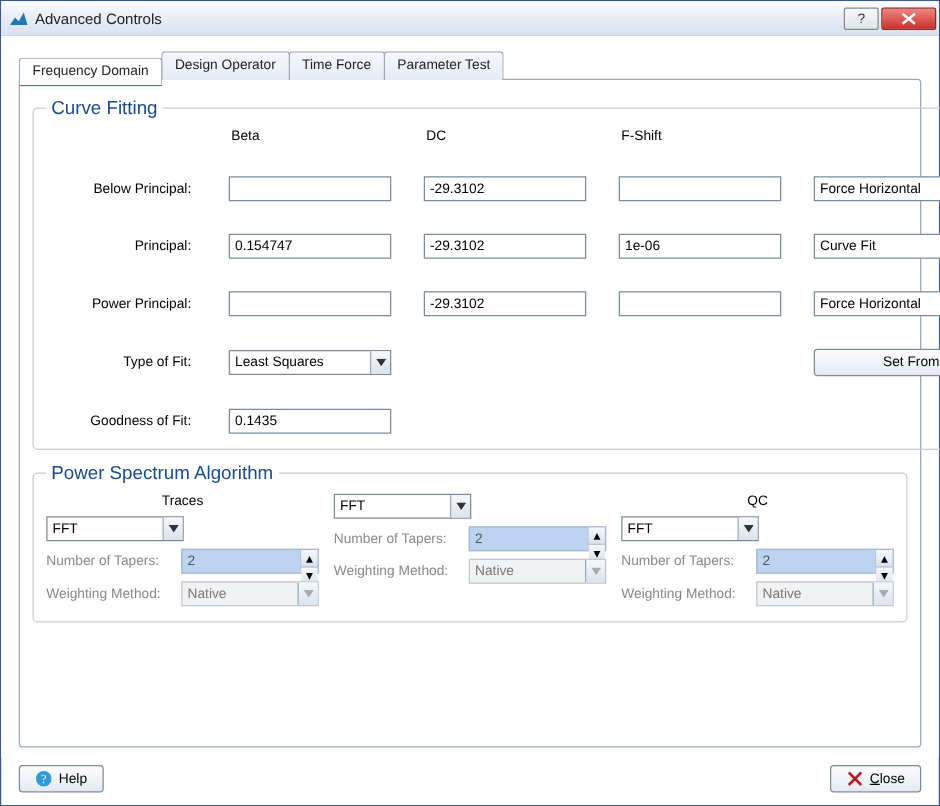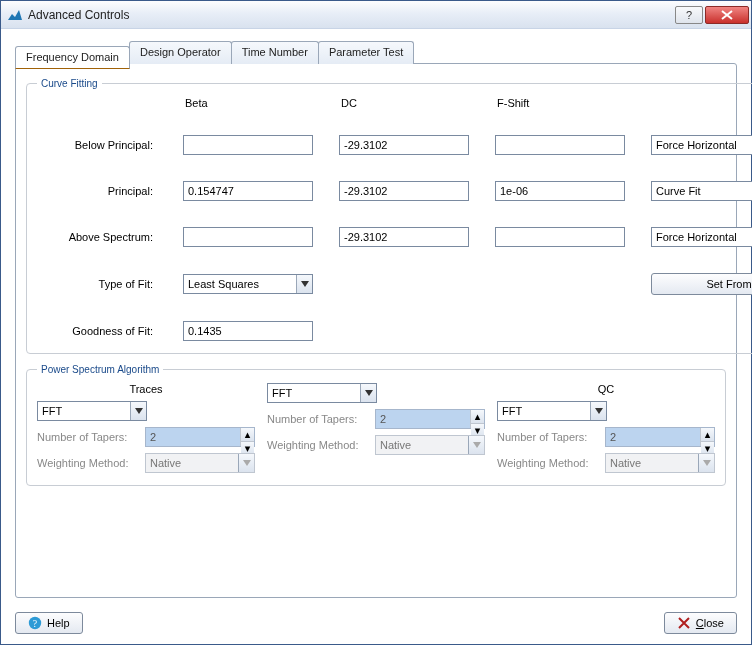--- a/index.html
+++ b/index.html
@@ -77,21 +77,21 @@
   }
   fieldset {
     border: 1px solid #c8cdd4;
     border-radius: 4px;
     margin: 4px 0 10px 0;
     padding: 8px 10px 12px 10px;
   }
   legend {
     color: #1a4a8a;
     padding: 0 4px;
-    font-size: 10px;
+    font-size: 15px;
   }
   .grid {
     display: grid;
     grid-template-columns: 120px 130px 130px 130px 140px 20px;
     column-gap: 6px;
     row-gap: 7px;
     align-items: center;
     gap: 26px;
   }
   .hdr { text-align: left; padding-left: 2px; }
@@ -182,21 +182,21 @@
       <svg width="12" height="10" viewBox="0 0 12 10">
           <path d="M1 1 L11 9 M11 1 L1 9" stroke="#fff" stroke-width="2"></path>
         </svg>
     </span>
   </div>
 
   <div class="content">
     <div class="tabbar">
       <div class="tab active">Frequency Domain</div>
       <div class="tab">Design Operator</div>
-      <div class="tab">Time Number</div>
+      <div class="tab">Time Force</div>
       <div class="tab">Parameter Test</div>
     </div>
 
     <div class="tabpane">
 
       <fieldset>
         <legend>Curve Fitting</legend>
 
         <div class="grid">
           <div></div>
@@ -225,21 +225,21 @@
           <input class="txt" value="1e-06" style="">
           <div class="sel-wrap" style="grid-column: span 2;">
             <input class="txt" value="Curve Fit" style="">
             <div class="arrow">
                 <svg viewBox="0 0 8 6">
                   <path d="M0 0 L8 0 L4 6 Z" fill="#333"></path>
                 </svg>
               </div>
           </div>
 
-          <div class="rlabel">Above Spectrum:</div>
+          <div class="rlabel">Power Principal:</div>
           <input class="txt" value="" style="">
           <input class="txt" value="-29.3102" style="">
           <input class="txt" value="" style="">
           <div class="sel-wrap" style="grid-column: span 2;">
             <input class="txt" value="Force Horizontal" style="">
             <div class="arrow">
                 <svg viewBox="0 0 8 6">
                   <path d="M0 0 L8 0 L4 6 Z" fill="#333"></path>
                 </svg>
               </div>

